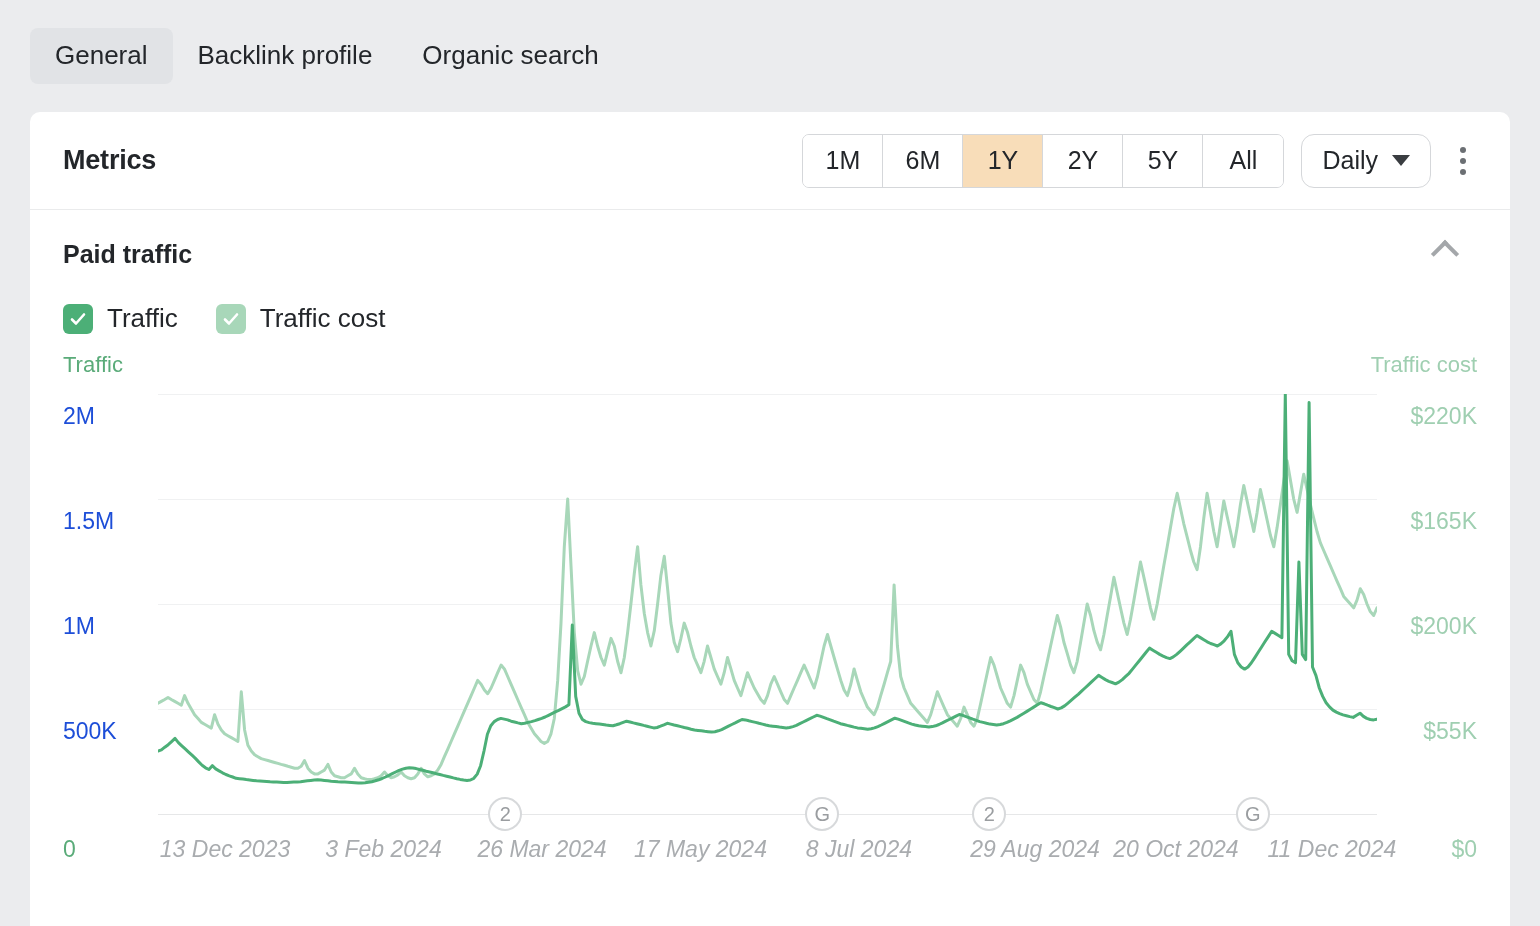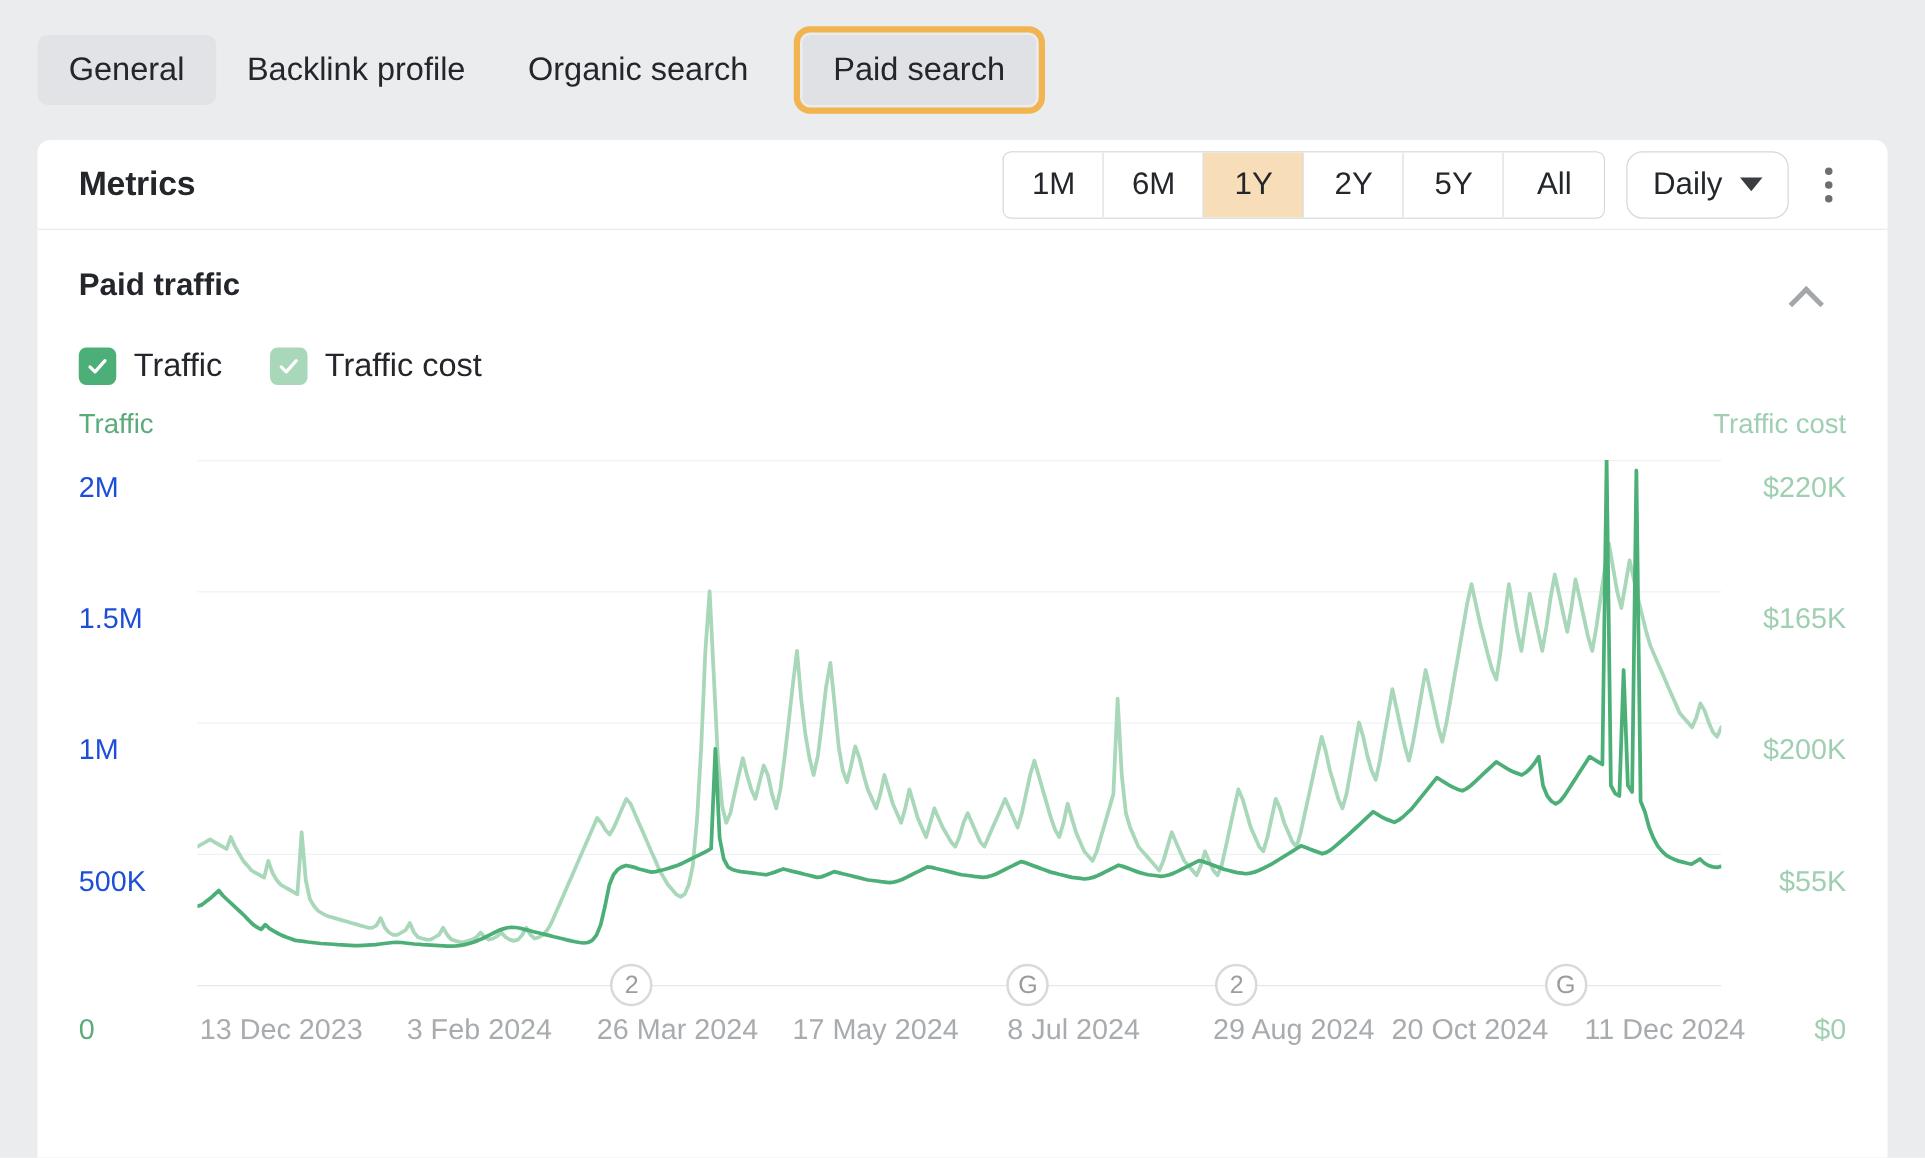--- a/index.html
+++ b/index.html
@@ -45,21 +45,21 @@
     top: 112px;
     width: 1480px;
     height: 814px;
     background: #ffffff;
     border-radius: 10px 10px 0 0;
     overflow: hidden;
   }
 
   
   .metrics-head {
-    height: 72px;
+    height: 98px;
     border-bottom: 1px solid #eaebec;
     display: flex;
     align-items: center;
     padding: 0 32px 0 33px;
   }
   .metrics-title {
     font-size: 27px;
     font-weight: bold;
     color: #23262a;
     letter-spacing: -0.2px;
@@ -118,21 +118,21 @@
     gap: 5px; cursor: pointer;
   }
   .kebab span {
     width: 6px; height: 6px; border-radius: 50%;
     background: #6b6f73;
   }
 
   
   .section-head {
     display: flex;
-    align-items: flex-end;
+    align-items: flex-start;
     padding: 30px 52px 0 33px;
   }
   .section-title {
     font-size: 25px;
     font-weight: bold;
     color: #23262a;
   }
   .chev-up {
     margin-left: auto;
     width: 26px; height: 14px;
@@ -211,20 +211,21 @@
     bottom: 6px;
     height: 40px;
   }
   .xlabel {
     position: absolute;
     font-size: 23px;
     color: #a9acaf;
     transform: translateX(-50%);
     white-space: nowrap;
     top: 0;
+    font-style: italic;
   }
   .xend {
     position: absolute;
     font-size: 23px;
     top: 0;
   }
   .xend.zero { left: 0; color: #5aab79; }
   .xend.money { right: 0; color: #9fcfb1; }
 
   .marker {
@@ -240,21 +241,20 @@
     cursor: pointer;
   }
 </style>
 </head>
 <body>
 
 <div class="tabbar">
   <div class="tab active-soft">General</div>
   <div class="tab">Backlink profile</div>
   <div class="tab">Organic search</div>
-  <div class="tab highlighted">Paid search</div>
 </div>
 
 <div class="card">
 
   <div class="metrics-head">
     <div class="metrics-title">Metrics</div>
     <div class="head-right">
       <div class="segmented">
         <div class="seg-btn">1M</div>
         <div class="seg-btn">6M</div>

